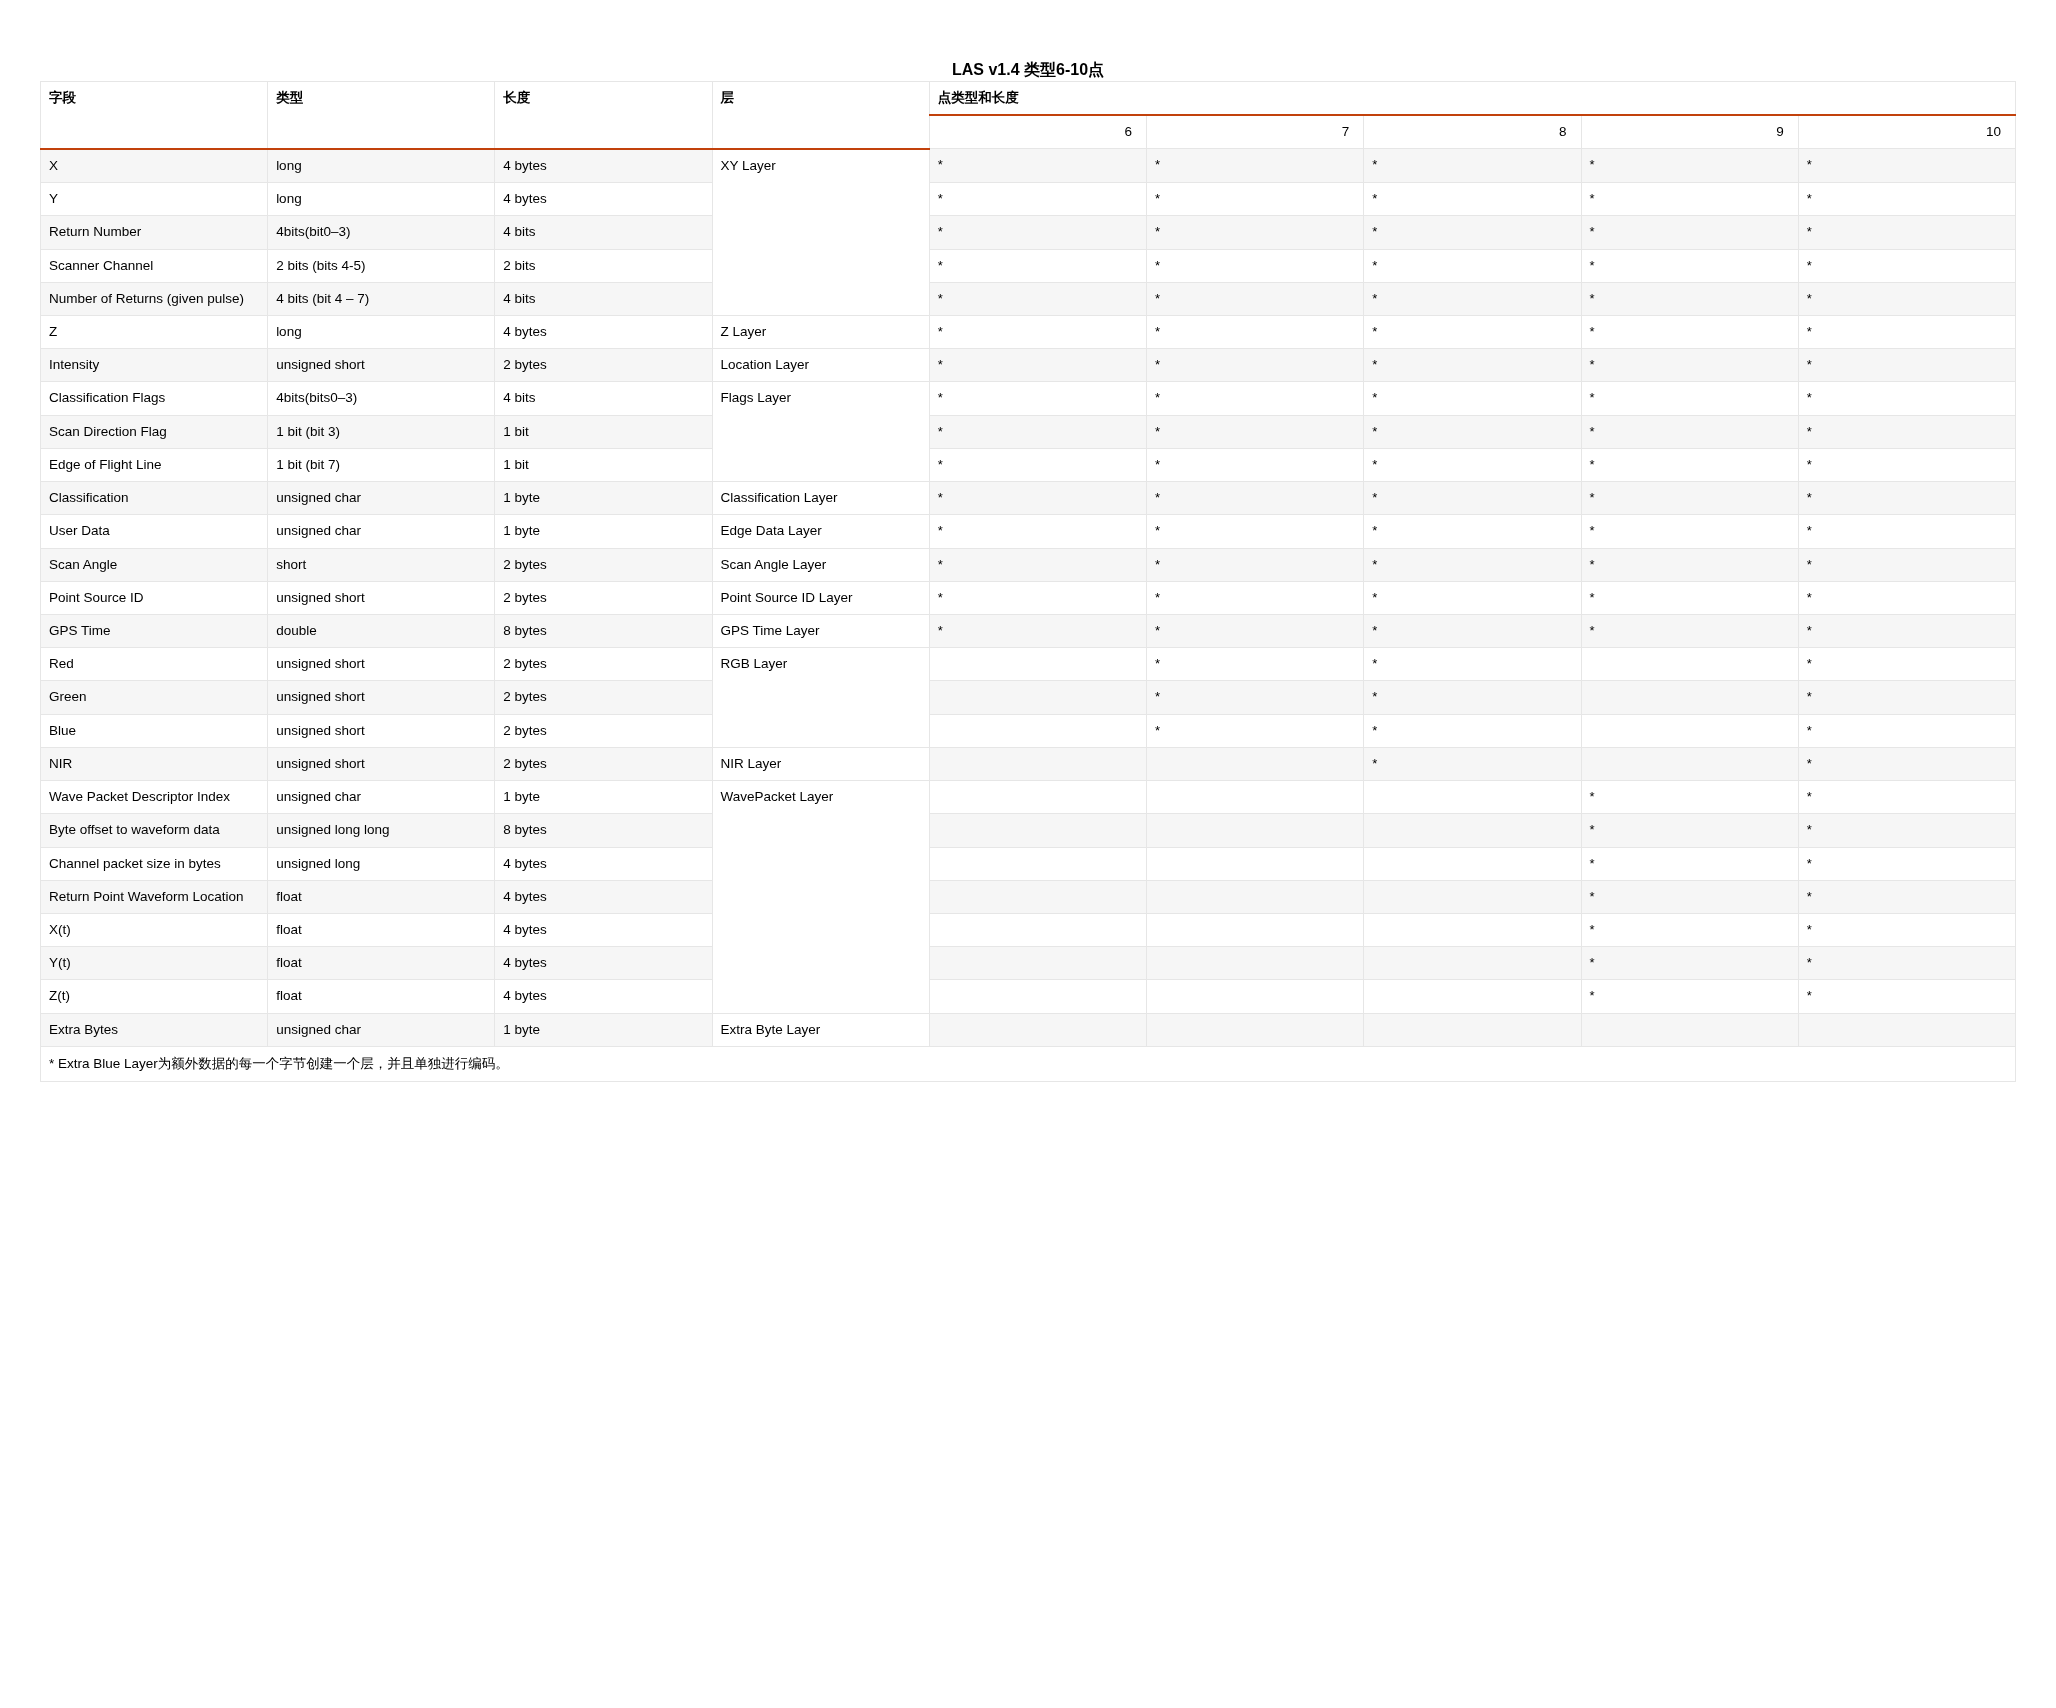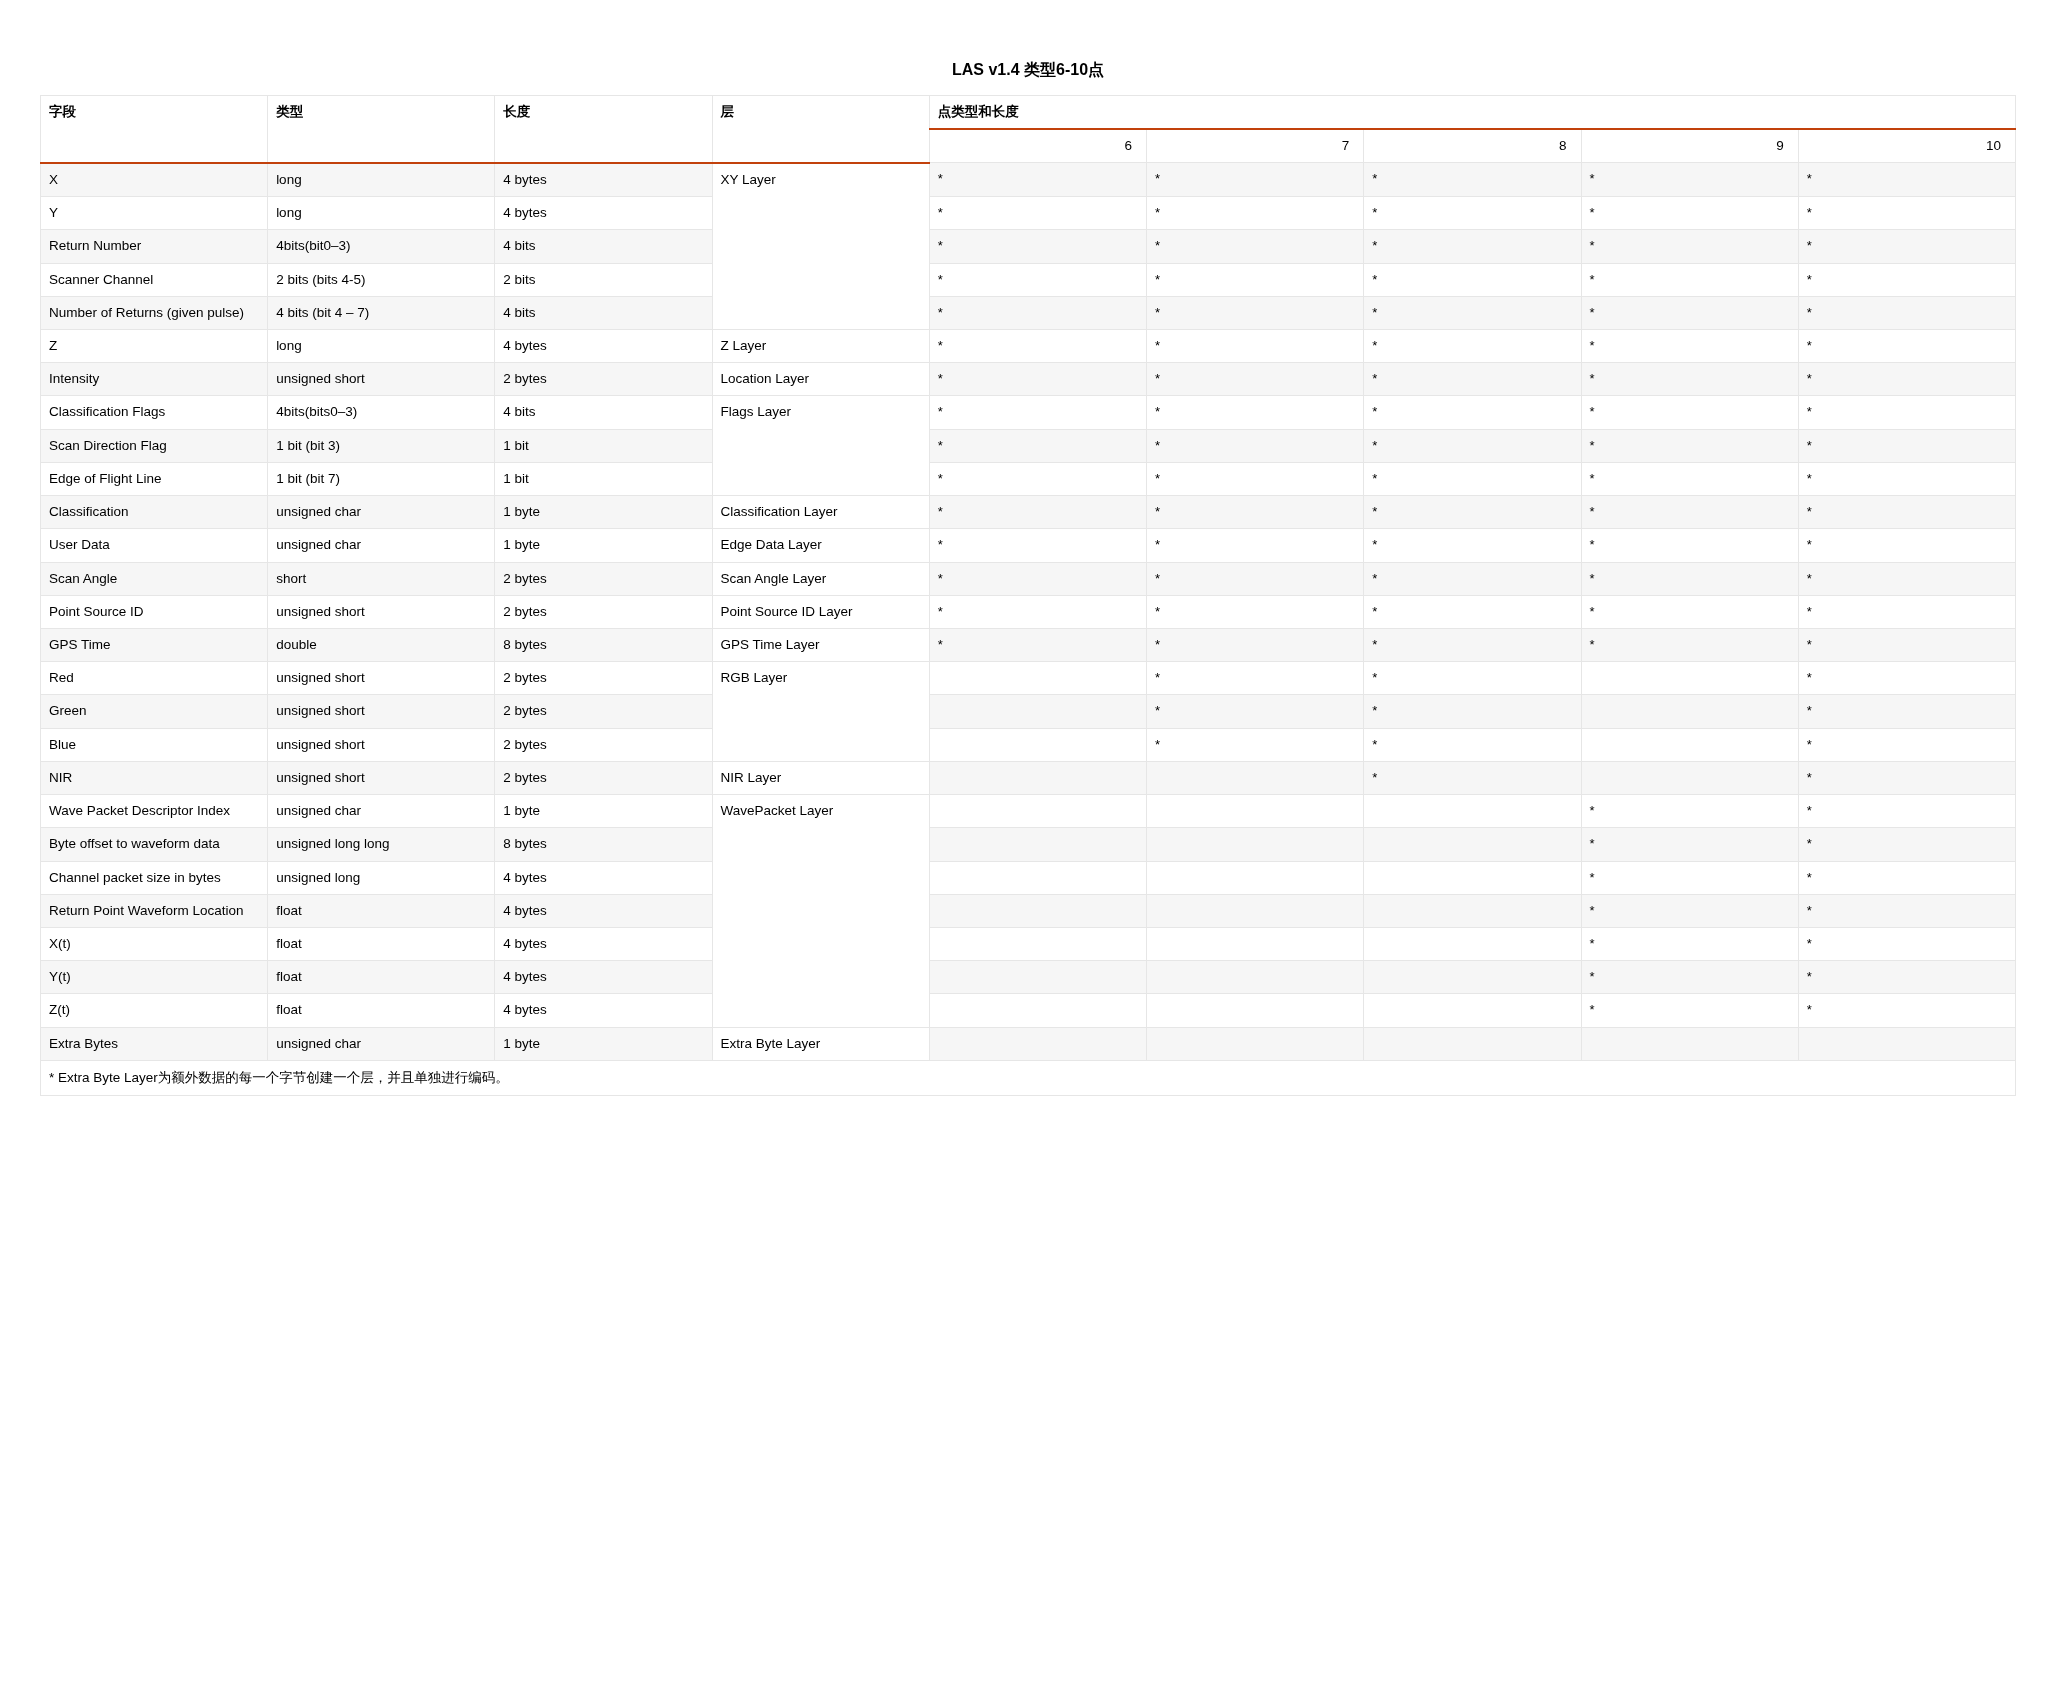--- a/index.html
+++ b/index.html
@@ -7,21 +7,20 @@
       font-family: -apple-system, "Helvetica Neue", Arial, sans-serif;
       background: #ffffff;
       padding: 60px 40px;
       font-size: 14px;
       color: #000;
     }
     .title {
       text-align: center;
       font-size: 16px;
       font-weight: 600;
-      margin-bottom: 14px;
     }
     table {
       border-collapse: collapse;
       width: 100%;
       border: 1px solid #d8d8d8;
     }
     th, td {
       border: 1px solid #e6e6e6;
       padding: 7px 8px;
       text-align: left;
@@ -364,16 +363,16 @@
         <td class="layer-cell">Extra Byte Layer</td>
         <td class="pt"></td>
         <td class="pt"></td>
         <td class="pt"></td>
         <td class="pt"></td>
         <td class="pt"></td>
       </tr>
     </tbody>
   <tfoot>
     <tr>
-      <td colspan="9">* Extra Byte Layer为额外数据的每一个字节创建一个层，并且单独进行编码。</td>
+      <td colspan="9">* Extra Blue Layer为额外数据的每一个字节创建一个层，并且单独进行编码。</td>
     </tr>
   </tfoot>
 </table>
 
 </body></html>

